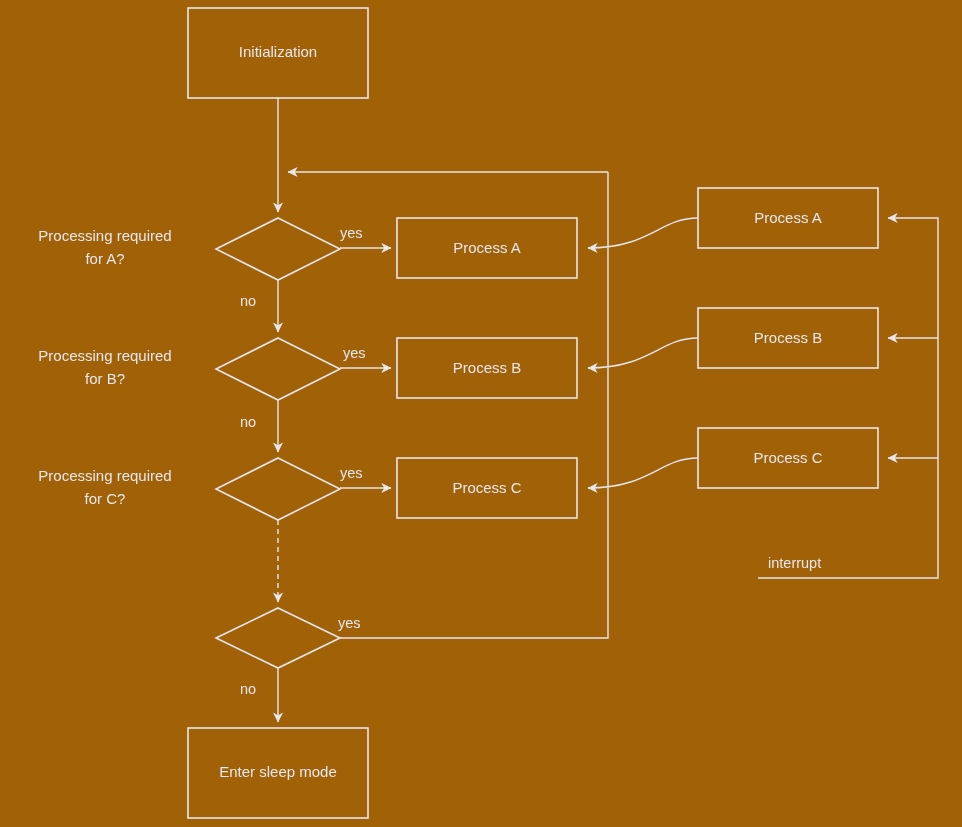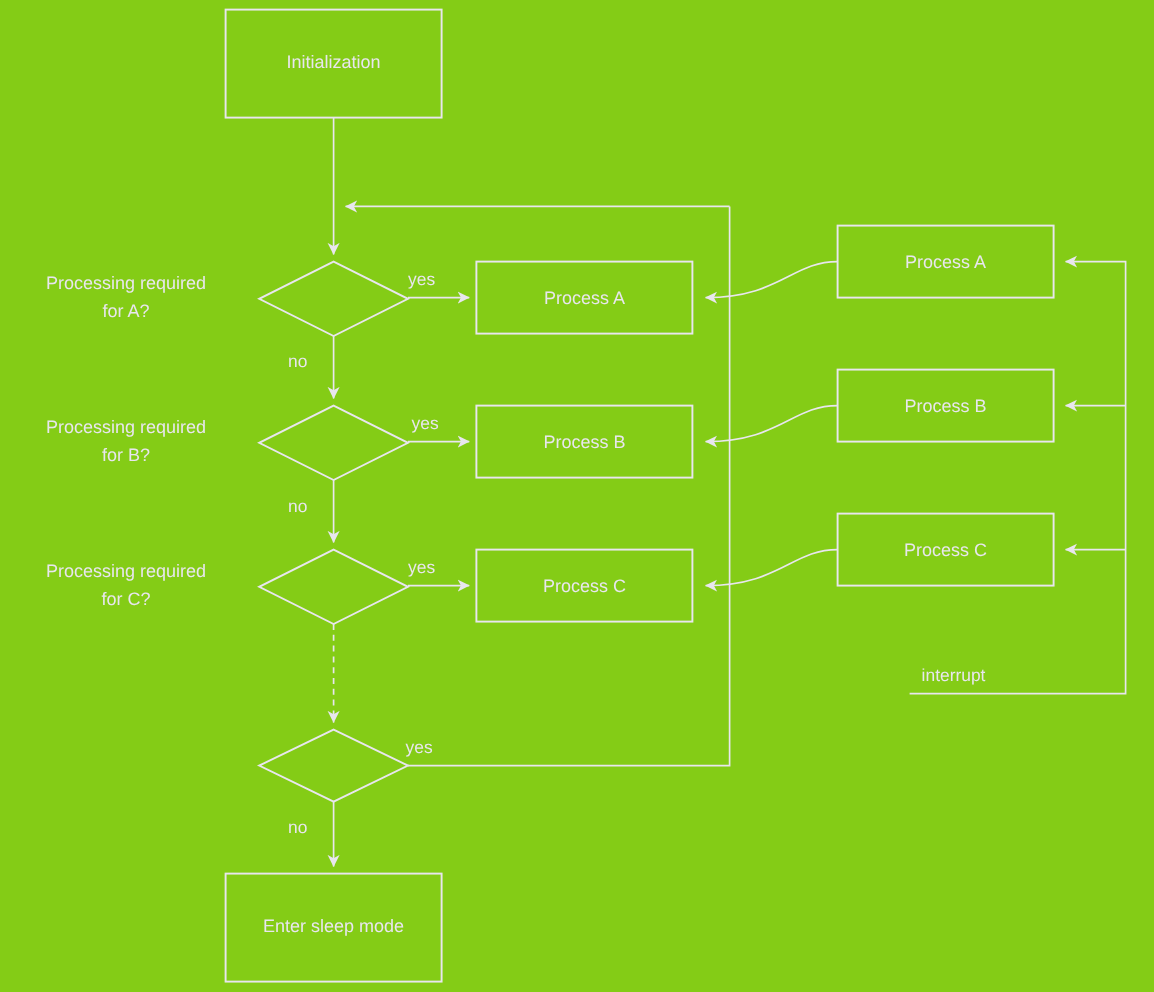--- a/index.html
+++ b/index.html
@@ -8,21 +8,21 @@
     padding: 0;
     background: #17141f;
   }
   body {
     font-family: "Liberation Sans", sans-serif;
   }
   #diagram-root {
     position: relative;
     width: 962px;
     height: 827px;
-    background: #84cc16;
+    background: #a16207;
     overflow: hidden;
   }
   #flow-svg {
     position: absolute;
     top: 0;
     left: 0;
     width: 962px;
     height: 827px;
     display: block;
   }

